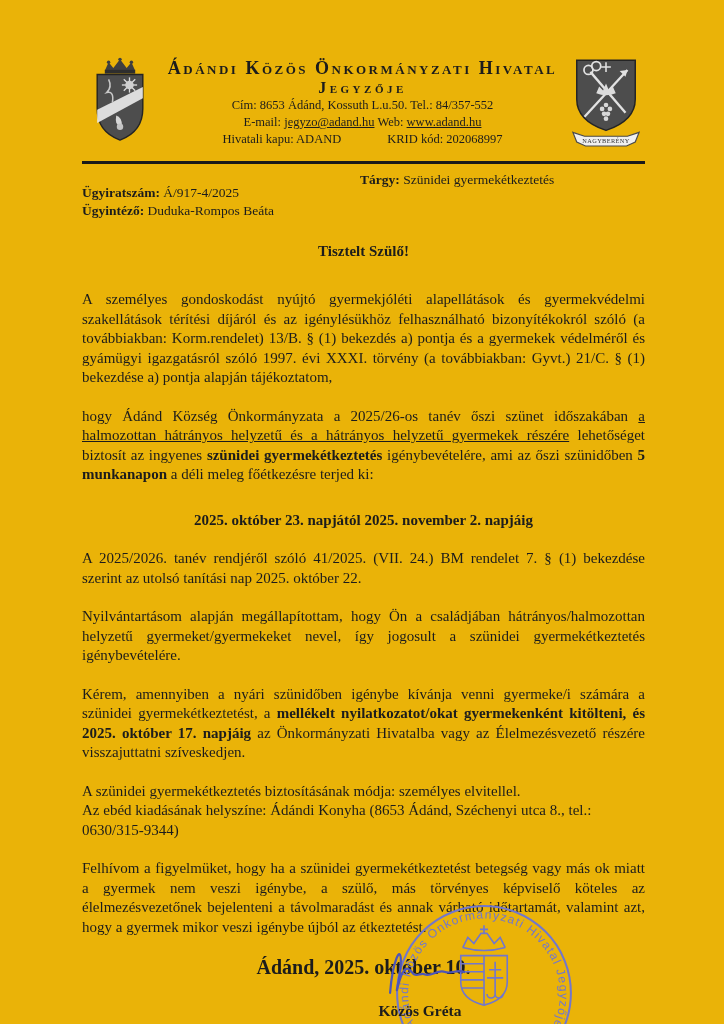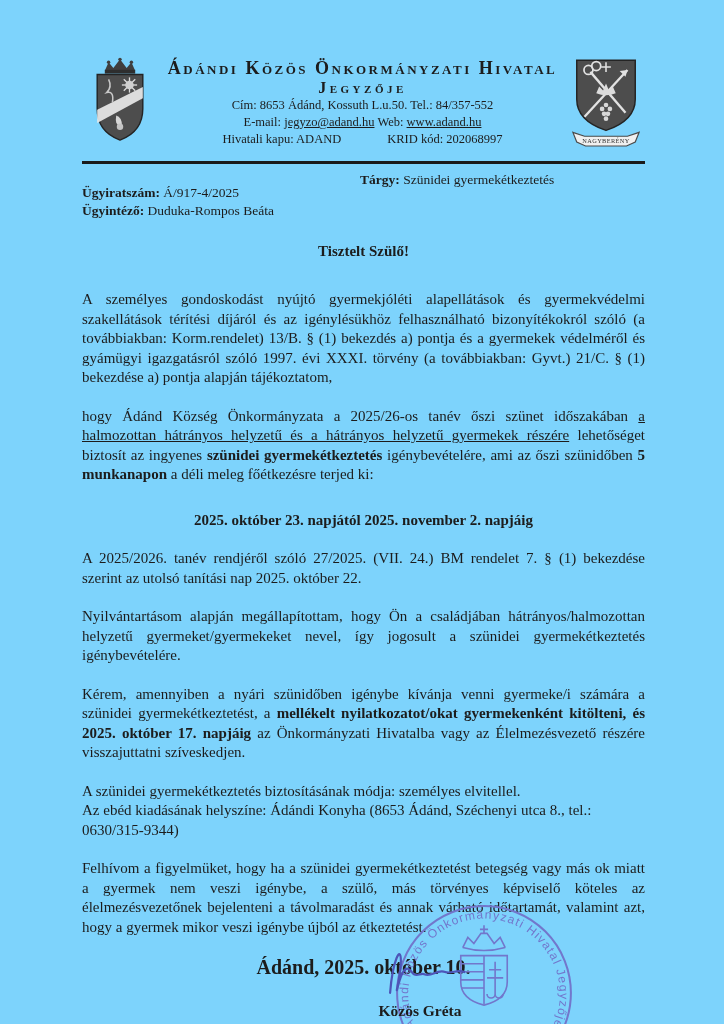--- a/index.html
+++ b/index.html
@@ -1,20 +1,20 @@
 <!DOCTYPE html>
 <html lang="hu"><head>
 <meta charset="utf-8">
 <style>
   html,body { margin:0; padding:0; background:#e8e8e8; }
   .page {
     position:relative;
     width:724px; height:1024px;
     margin:0 auto;
-    background:#7dd3fc;
+    background:#eab308;
     font-family:"Liberation Serif", serif;
     color:#1c1c1c;
     overflow:hidden;
     box-sizing:border-box;
     padding:56px 79px 16px 82px;
   }
   
   .header { display:flex; align-items:flex-start; justify-content:space-between; height:96px; }
   .crest { flex:0 0 auto; }
   .header-center { flex:1 1 auto; text-align:center; padding-top:2px; }
@@ -125,21 +125,21 @@
     </div>
     <div class="meta-right"><b>Tárgy: </b><span>Szünidei gyermekétkeztetés</span></div>
   </div>
 
   <div class="salutation">Tisztelt Szülő!</div>
 
   <div class="body-text">
       <div class="para"><span>A személyes gondoskodást nyújtó gyermekjóléti alapellátások és gyermekvédelmi szakellátások térítési díjáról és az igénylésükhöz felhasználható bizonyítékokról szóló (a továbbiakban: Korm.rendelet) 13/B. § (1) bekezdés a) pontja és a gyermekek védelméről és gyámügyi igazgatásról szóló 1997. évi XXXI. törvény (a továbbiakban: Gyvt.) 21/C. § (1) bekezdése a) pontja alapján tájékoztatom,</span></div>
       <div class="para"><span>hogy Ádánd Község Önkormányzata a 2025/26-os tanév őszi szünet időszakában </span><span style="text-decoration: underline;">a halmozottan hátrányos helyzetű és a hátrányos helyzetű gyermekek részére</span><span> lehetőséget biztosít az ingyenes </span><span style="font-weight: bold;">szünidei gyermekétkeztetés</span><span> igénybevételére, ami az őszi szünidőben </span><span style="font-weight: bold;">5 munkanapon</span><span> a déli meleg főétkezésre terjed ki:</span></div>
       <div class="para center"><span>2025. október 23. napjától 2025. november 2. napjáig</span></div>
-      <div class="para"><span>A 2025/2026. tanév rendjéről szóló 27/2025. (VII. 24.) BM rendelet 7. § (1) bekezdése szerint az utolsó tanítási nap 2025. október 22.</span></div>
+      <div class="para"><span>A 2025/2026. tanév rendjéről szóló 41/2025. (VII. 24.) BM rendelet 7. § (1) bekezdése szerint az utolsó tanítási nap 2025. október 22.</span></div>
       <div class="para"><span>Nyilvántartásom alapján megállapítottam, hogy Ön a családjában hátrányos/halmozottan helyzetű gyermeket/gyermekeket nevel, így jogosult a szünidei gyermekétkeztetés igénybevételére.</span></div>
       <div class="para"><span>Kérem, amennyiben a nyári szünidőben igénybe kívánja venni gyermeke/i számára a szünidei gyermekétkeztetést, a </span><span style="font-weight: bold;">mellékelt nyilatkozatot/okat gyermekenként kitölteni, és 2025. október 17. napjáig</span><span> az Önkormányzati Hivatalba vagy az Élelmezésvezető részére visszajuttatni szíveskedjen.</span></div>
       <div class="para left"><span>A szünidei gyermekétkeztetés biztosításának módja: személyes elvitellel.</span><br><span>Az ebéd kiadásának helyszíne: Ádándi Konyha (8653 Ádánd, Széchenyi utca 8., tel.: 0630/315-9344)</span></div>
       <div class="para"><span>Felhívom a figyelmüket, hogy ha a szünidei gyermekétkeztetést betegség vagy más ok miatt a gyermek nem veszi igénybe, a szülő, más törvényes képviselő köteles az élelmezésvezetőnek bejelenteni a távolmaradást és annak várható időtartamát, valamint azt, hogy a gyermek mikor veszi igénybe újból az étkeztetést.</span></div>
     </div>
 
   <div class="closing">Ádánd, 2025. október 10.</div>
 
   <div class="sign-area">
 

